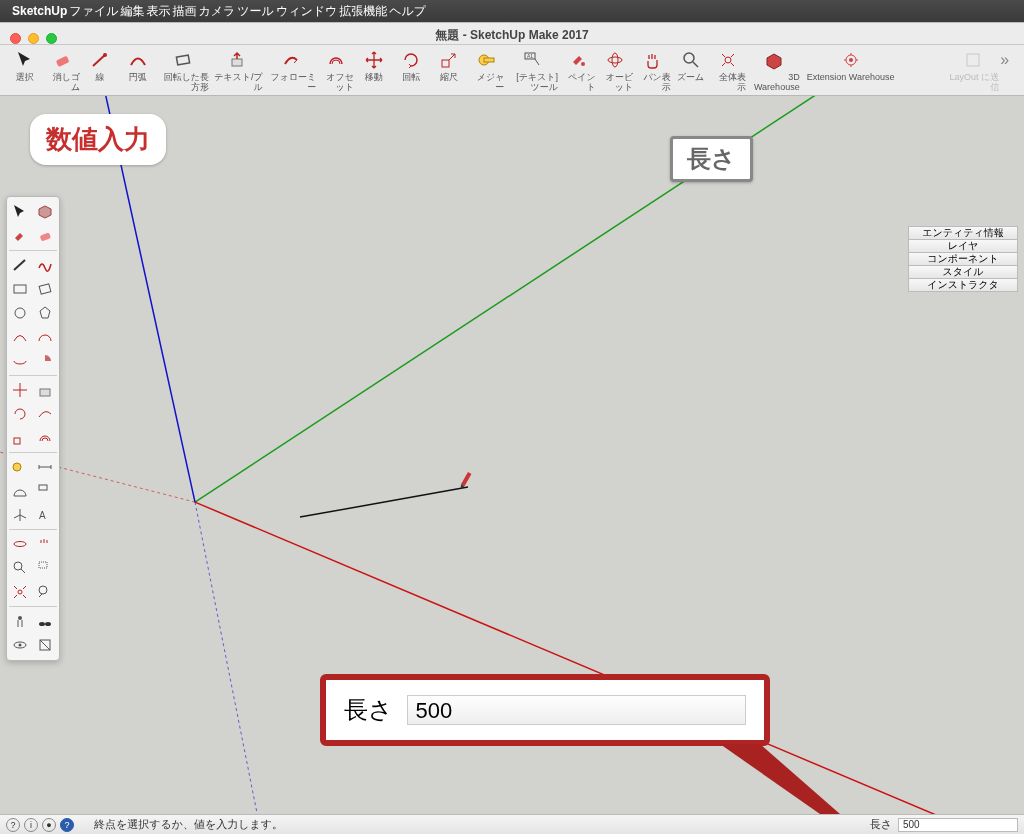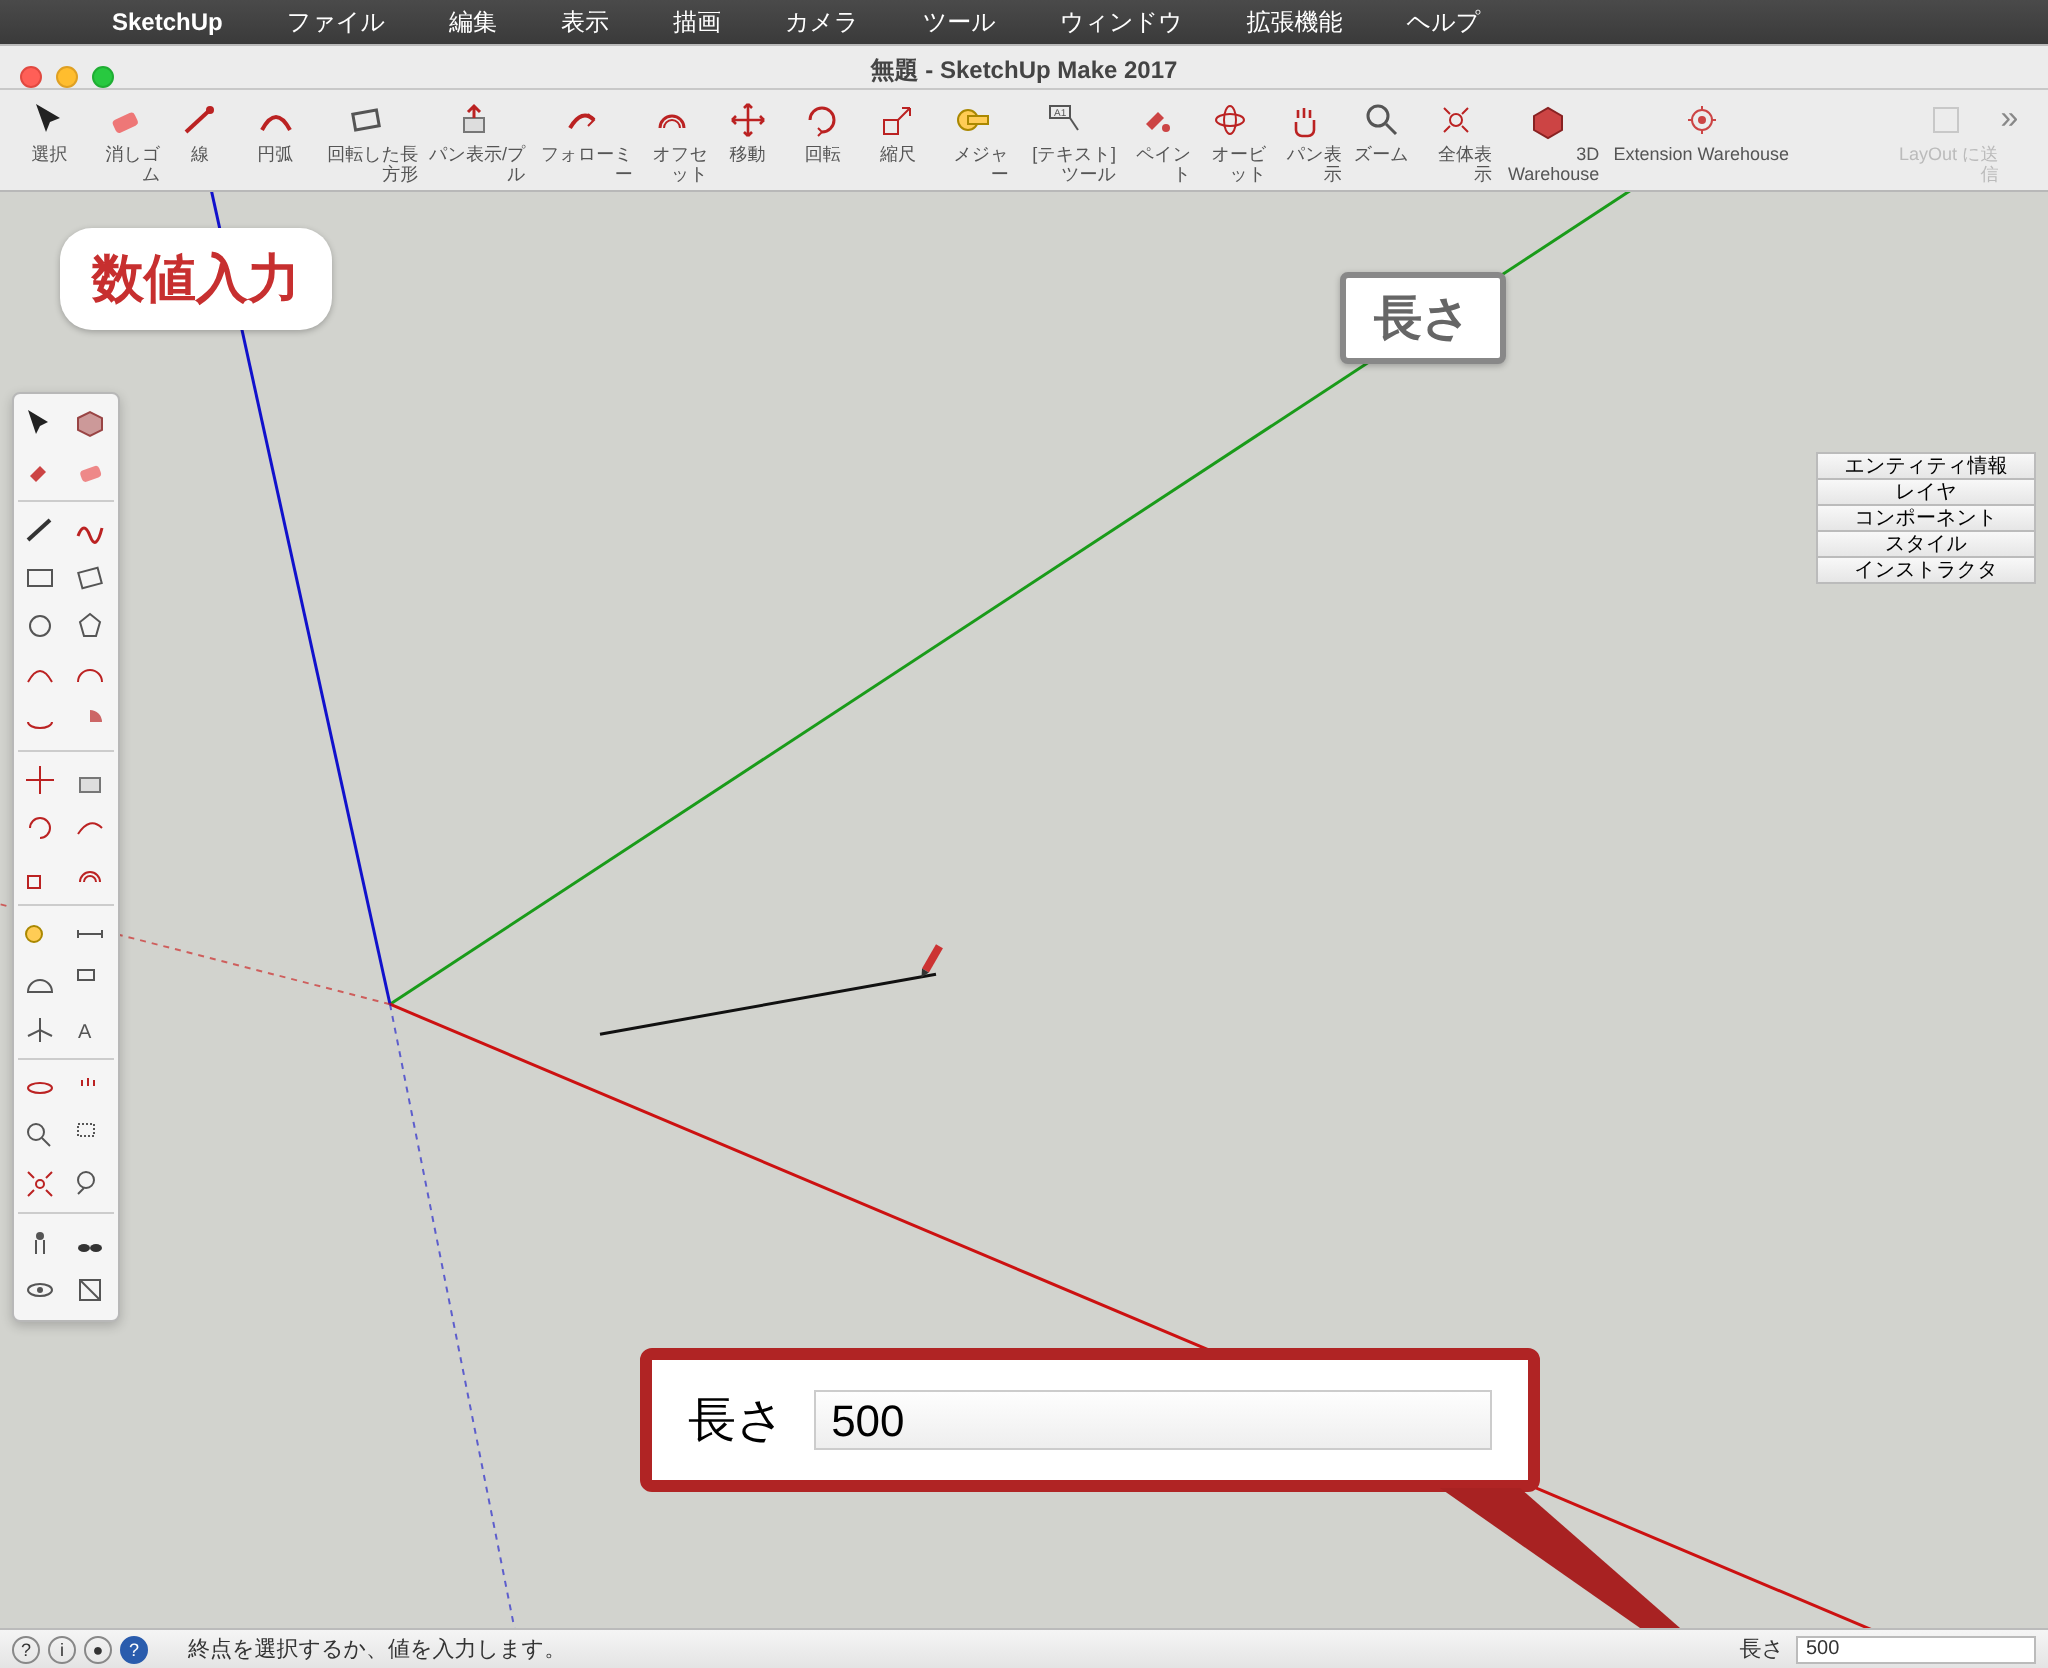--- a/index.html
+++ b/index.html
@@ -1,19 +1,19 @@
 <!DOCTYPE html>
 <html><head>
 <meta charset="utf-8">
 <style>
 * { box-sizing: border-box; margin: 0; padding: 0; }
 body { font-family: "Hiragino Sans", "Meiryo", sans-serif; background: #d2d3ce; width: 1024px; height: 834px; overflow: hidden; position: relative; }
 
 
-.mac-menubar { height: 22px; background: linear-gradient(#4a4a4a,#3a3a3a); color: #fff; display: flex; align-items: center; padding: 0 24px; font-size: 12px; gap: 32px; }
+.mac-menubar { height: 22px; background: linear-gradient(#4a4a4a,#3a3a3a); color: #fff; display: flex; align-items: center; padding: 0 10px; font-size: 12px; gap: 2px; }
 .apple { font-size: 14px; }
 .mac-menubar span { cursor: default; }
 
 
 .window { background: #ececec; border-top: 1px solid #bbb; }
 .titlebar { height: 22px; display: flex; align-items: flex-end; position: relative; border-bottom: 1px solid #c8c8c8; }
 .traffic { display: flex; gap: 7px; padding-left: 10px; }
 .traffic .dot { width: 11px; height: 11px; border-radius: 50%; }
 .dot.red { background: #ff5f57; border:1px solid #e14940;}
 .dot.yellow { background: #ffbd2e; border:1px solid #dfa023;}
@@ -134,21 +134,21 @@
           </div>
           <div class="lbl">回転した長方形</div>
         </div>
     <div class="tool wide">
           <div class="ic">
             <svg viewBox="0 0 20 20">
               <rect x="5" y="9" width="10" height="7" fill="#ddd" stroke="#777"></rect>
               <path d="M10 9V3m-3 3l3-3 3 3" stroke="#b22" stroke-width="1.5" fill="none"></path>
             </svg>
           </div>
-          <div class="lbl">パン表示/プル</div>
+          <div class="lbl">テキスト/プル</div>
         </div>
     <div class="tool wide">
           <div class="ic">
             <svg viewBox="0 0 20 20">
               <path d="M4 14 Q10 4 16 10" stroke="#b22" stroke-width="2" fill="none"></path>
               <path d="M13 7l3 3-3 3" stroke="#b22" fill="none"></path>
             </svg>
           </div>
           <div class="lbl">フォローミー</div>
         </div>

